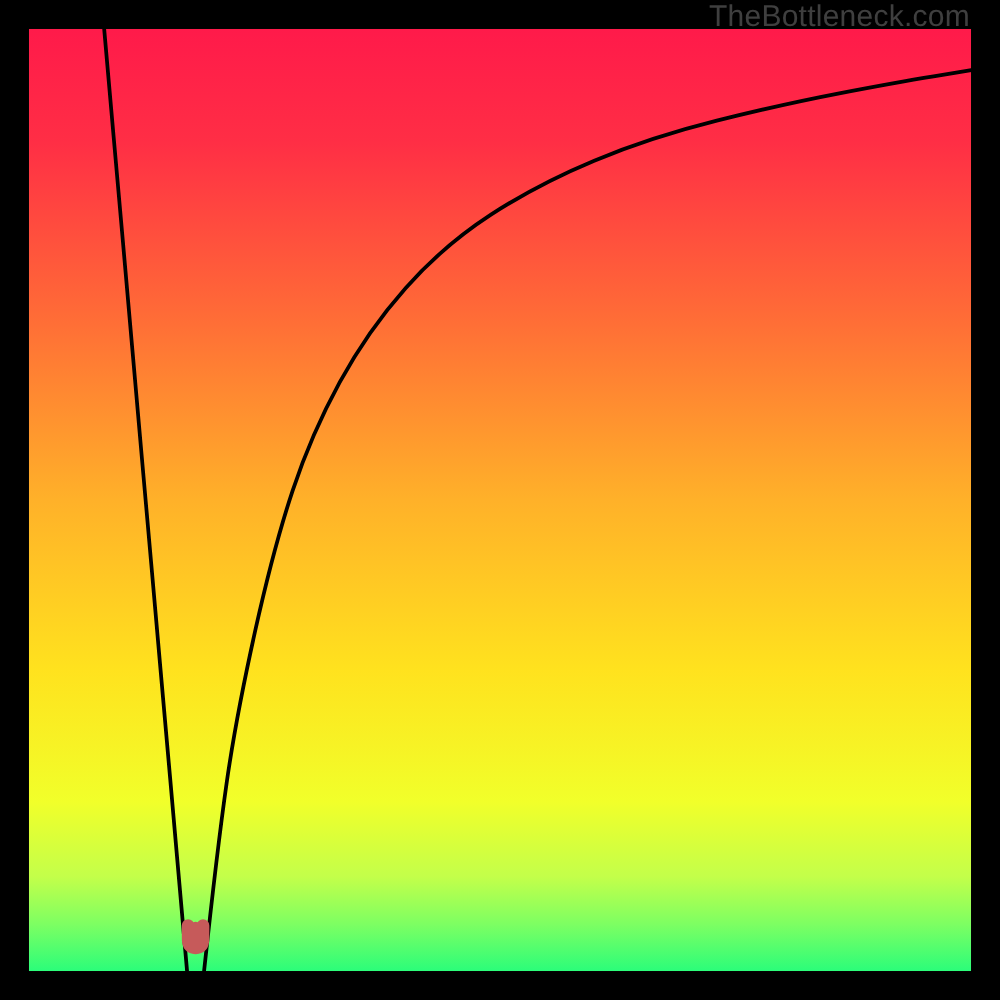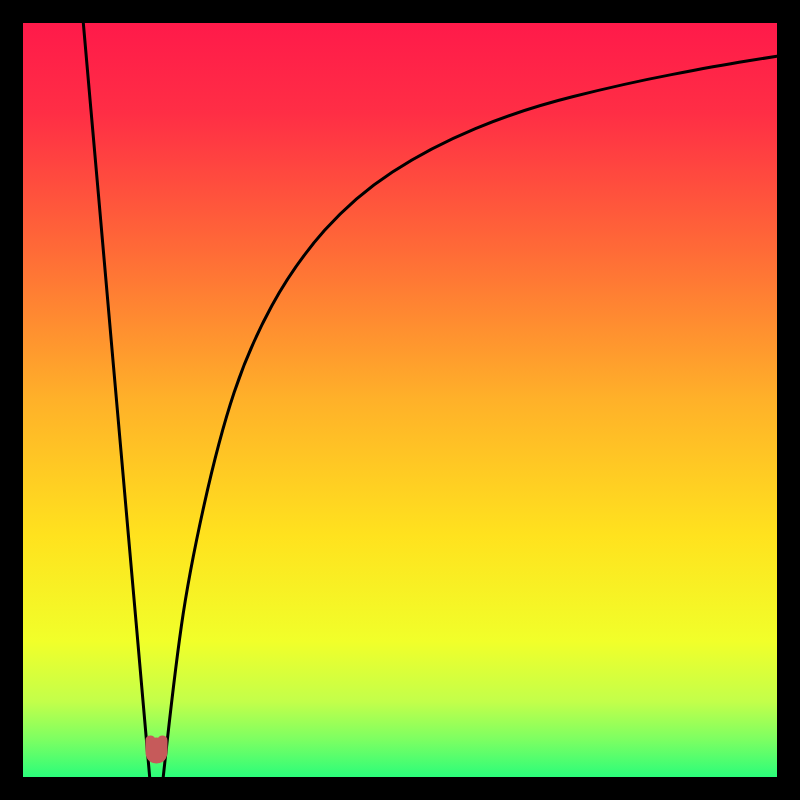--- a/index.html
+++ b/index.html
@@ -56,13 +56,14 @@
             <stop offset="95%" stop-color="#7dff62"></stop>
             <stop offset="100%" stop-color="#2bfd7a"></stop>
           </linearGradient>
       </defs>
       <rect id="bg-rect" x="0" y="0" width="754" height="754" fill="url(#bg-grad)"></rect>
       <path id="left-branch" fill="none" stroke-width="3" stroke-linecap="round" d="M60.32 0.00 L67.86 85.96 L75.40 171.16 L82.94 257.11 L90.48 343.07 L98.02 428.27 L105.56 514.23 L113.10 599.43 L120.64 685.39 L126.67 754.00 " stroke="#000000"></path>
       <path id="right-branch" fill="none" stroke-width="3" stroke-linecap="round" d="M140.24400000000003 754 Q 150.8 655.98 158.34 603.2 Q 165.88 550.42 180.96 482.55999999999995 Q 196.04000000000002 414.7 211.12 369.46000000000004 Q 226.2 324.22 248.82 282.75 Q 271.44 241.27999999999997 301.6 207.34999999999997 Q 331.76 173.41999999999996 369.46000000000004 148.91500000000002 Q 407.16 124.41000000000008 452.40000000000003 105.56000000000006 Q 497.64000000000004 86.71000000000004 550.4200000000001 73.51499999999999 Q 603.2 60.319999999999936 648.44 51.649 Q 693.6800000000001 42.978000000000065 723.84 38.077000000000055 L 754 33.176000000000045" stroke="#000000"></path>
       <path id="marker" stroke-width="10" fill="none" stroke-linecap="round" stroke-linejoin="round" d="M 127.458 717.38 L 127.458 728.38 Q 127.458 735.38 133.458 735.38 Q 139.458 735.38 139.458 728.38 L 139.458 717.38 M 133.458 733.38 L 133.458 719.38" stroke="#c65a5a"></path>
     </svg>
   </div>
+  <div class="watermark">TheBottleneck.com</div>
 </div>
 
 </body></html>

